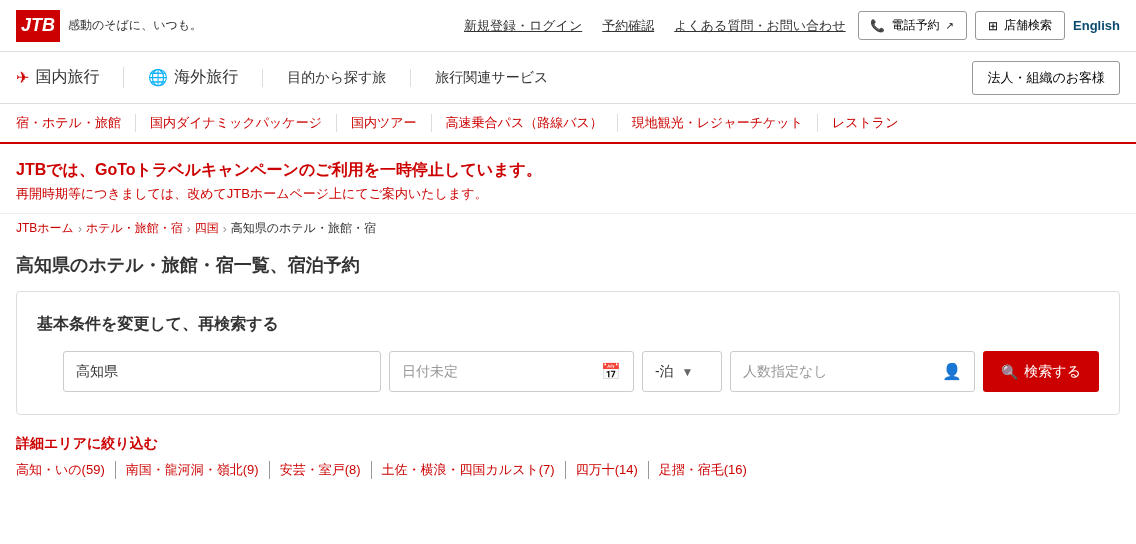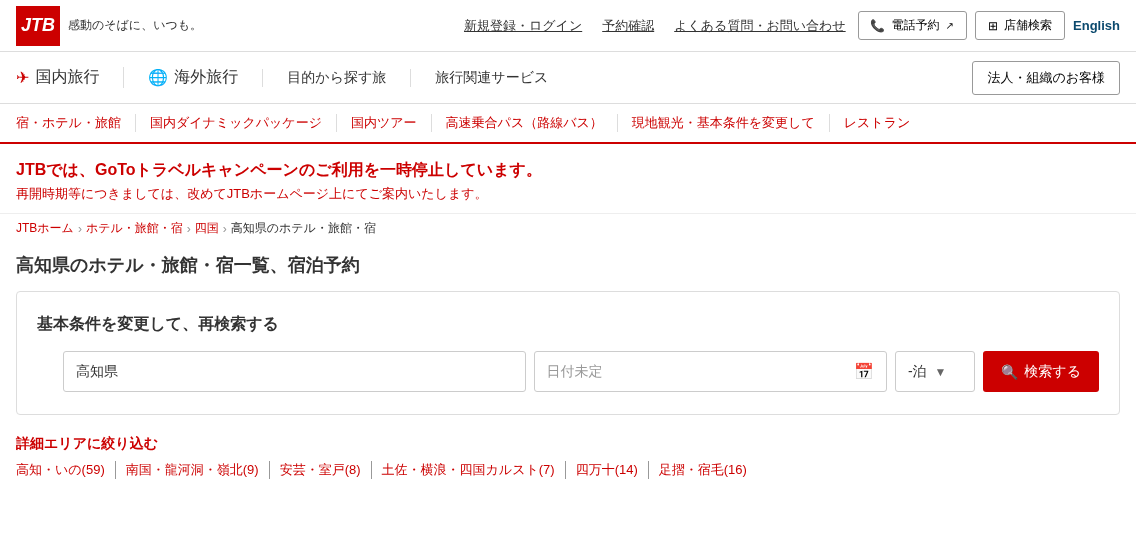--- a/index.html
+++ b/index.html
@@ -3,21 +3,21 @@
   <meta charset="utf-8">
   <style>
     * { margin: 0; padding: 0; box-sizing: border-box; }
     body { font-family: 'Meiryo', 'Hiragino Kaku Gothic Pro', sans-serif; font-size: 13px; color: #333; background: #fff; width: 1136px; }
   </style>
 </head>
 <body>
 
 <div style="display:flex; align-items:center; height:52px; border-bottom:1px solid #ddd; padding:0 16px;">
   <div style="display:flex; align-items:center; gap:8px; min-width:220px;">
-    <div style="width:44px; height:40px; background:#cc0000; display:flex; align-items:center; justify-content:center;">
+    <div style="width:44px; height:32px; background:#cc0000; display:flex; align-items:center; justify-content:center;">
       <span style="color:#fff; font-size:18px; font-weight:bold; font-style:italic;">JTB</span>
     </div>
     <span style="font-size:12px; color:#333;">感動のそばに、いつも。</span>
   </div>
   <div style="display:flex; align-items:center; gap:20px; flex:1; justify-content:flex-end; margin-right:12px;text-decoration:underline;">
     <a href="#" style="text-decoration:none; color:#333; font-size:13px;">新規登録・ログイン</a>
     <a href="#" style="text-decoration:none; color:#333; font-size:13px;">予約確認</a>
     <a href="#" style="text-decoration:none; color:#333; font-size:13px;">よくある質問・お問い合わせ</a>
   </div>
   <div style="display:flex; align-items:center; gap:8px;">
@@ -47,21 +47,21 @@
   <div style="font-size:14px; padding:0 24px; cursor:pointer; border-left:1px solid #ddd;">旅行関連サービス</div>
   <div style="flex:1;"></div>
   <button style="border:1px solid #999; padding:7px 14px; border-radius:3px; font-size:13px; cursor:pointer; background:#fff;">法人・組織のお客様</button>
 </div>
 
 <div style="display:flex; align-items:center; height:40px; border-bottom:2px solid #cc0000; padding:0 16px; overflow:hidden;">
   <a href="#" style="padding:0 14px 0 0; font-size:13px; color:#cc0000; text-decoration:none; border-right:1px solid #ddd; white-space:nowrap;">宿・ホテル・旅館</a>
   <a href="#" style="padding:0 14px; font-size:13px; color:#cc0000; text-decoration:none; border-right:1px solid #ddd; white-space:nowrap;">国内ダイナミックパッケージ</a>
   <a href="#" style="padding:0 14px; font-size:13px; color:#cc0000; text-decoration:none; border-right:1px solid #ddd; white-space:nowrap;">国内ツアー</a>
   <a href="#" style="padding:0 14px; font-size:13px; color:#cc0000; text-decoration:none; border-right:1px solid #ddd; white-space:nowrap;">高速乗合パス（路線バス）</a>
-  <a href="#" style="padding:0 14px; font-size:13px; color:#cc0000; text-decoration:none; border-right:1px solid #ddd; white-space:nowrap;">現地観光・基本条件を変更して</a>
+  <a href="#" style="padding:0 14px; font-size:13px; color:#cc0000; text-decoration:none; border-right:1px solid #ddd; white-space:nowrap;">現地観光・レジャーチケット</a>
   <a href="#" style="padding:0 14px; font-size:13px; color:#cc0000; text-decoration:none; white-space:nowrap;">レストラン</a>
 </div>
 
 <div style="background:#fff; padding:12px 16px 8px; border-bottom:1px solid #eee;">
   <p style="font-size:16px; color:#cc0000; line-height:1.7;font-weight:bold;">JTBでは、GoToトラベルキャンペーンのご利用を一時停止しています。</p>
   <p style="font-size:13px; color:#cc0000; line-height:1.7;">再開時期等につきましては、改めてJTBホームページ上にてご案内いたします。</p>
 </div>
 
 <div style="padding:6px 16px; font-size:12px; display:flex; align-items:center; gap:0;">
   <a href="#" style="color:#cc0000; text-decoration:none;">JTBホーム</a>
@@ -82,20 +82,24 @@
   <div style="display:flex; gap:8px; align-items:stretch;padding-left:26px;">
     <input type="text" style="flex: 2 1 0%; padding: 10px 12px; border: 1px solid rgb(204, 204, 204); border-radius: 3px; font-size: 14px; color: rgb(51, 51, 51);" value="高知県">
     <div style="flex:1.5; display:flex; align-items:center; padding:10px 12px; border:1px solid #ccc; border-radius:3px; background:#fff; cursor:pointer; min-width:130px;">
       <span style="color:#999; font-size:14px;">日付未定</span>
       <span style="margin-left:auto; color:#666; font-size:16px;">📅</span>
     </div>
     <div style="display:flex; align-items:center; padding:10px 12px; border:1px solid #ccc; border-radius:3px; background:#fff; cursor:pointer; white-space:nowrap; min-width:80px;">
       <span style="font-size:14px; color:#333;">-泊</span>
       <span style="margin-left:8px; font-size:12px; color:#666;">▼</span>
     </div>
+    <div style="flex:1.5; display:flex; align-items:center; padding:10px 12px; border:1px solid #ccc; border-radius:3px; background:#fff; cursor:pointer; min-width:130px;">
+      <span style="color:#999; font-size:14px;">人数指定なし</span>
+      <span style="margin-left:auto; color:#666; font-size:16px;">👤</span>
+    </div>
     <button style="background:#cc0000; color:#fff; border:none; padding:10px 18px; border-radius:3px; font-size:14px; cursor:pointer; display:flex; align-items:center; gap:6px; white-space:nowrap; min-width:100px; justify-content:center;">
       <span style="font-size:14px;">🔍</span>
       <span>検索する</span>
     </button>
   </div>
 </div>
 
 <div style="padding:4px 16px 16px;">
   <div style="font-size:14px; font-weight:bold; color:#cc0000; margin-bottom:8px;">詳細エリアに絞り込む</div>
   <div style="display:flex; align-items:center; flex-wrap:wrap;">

